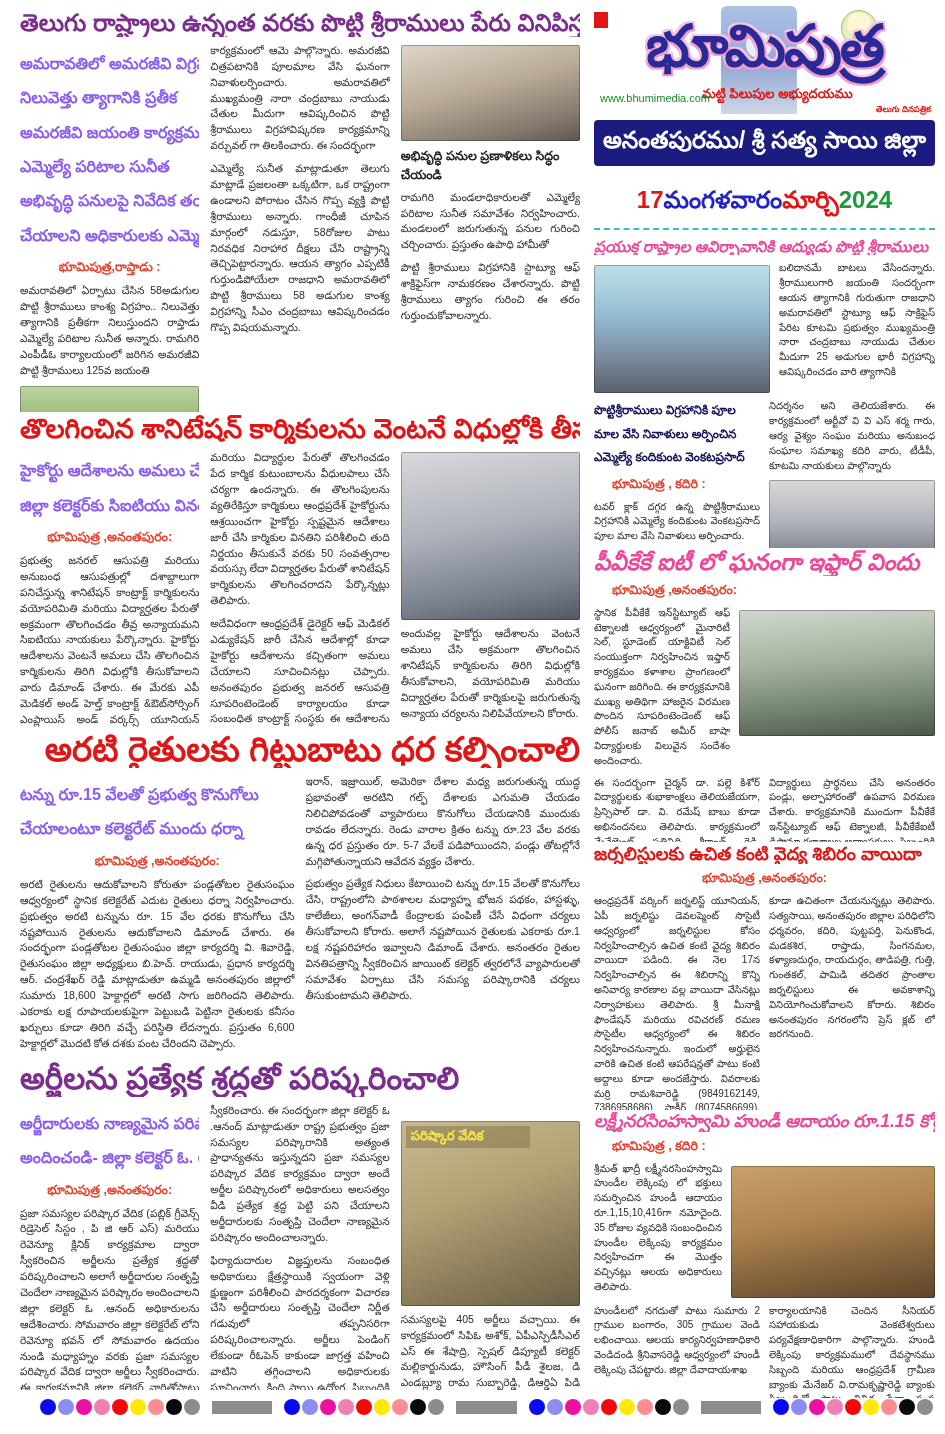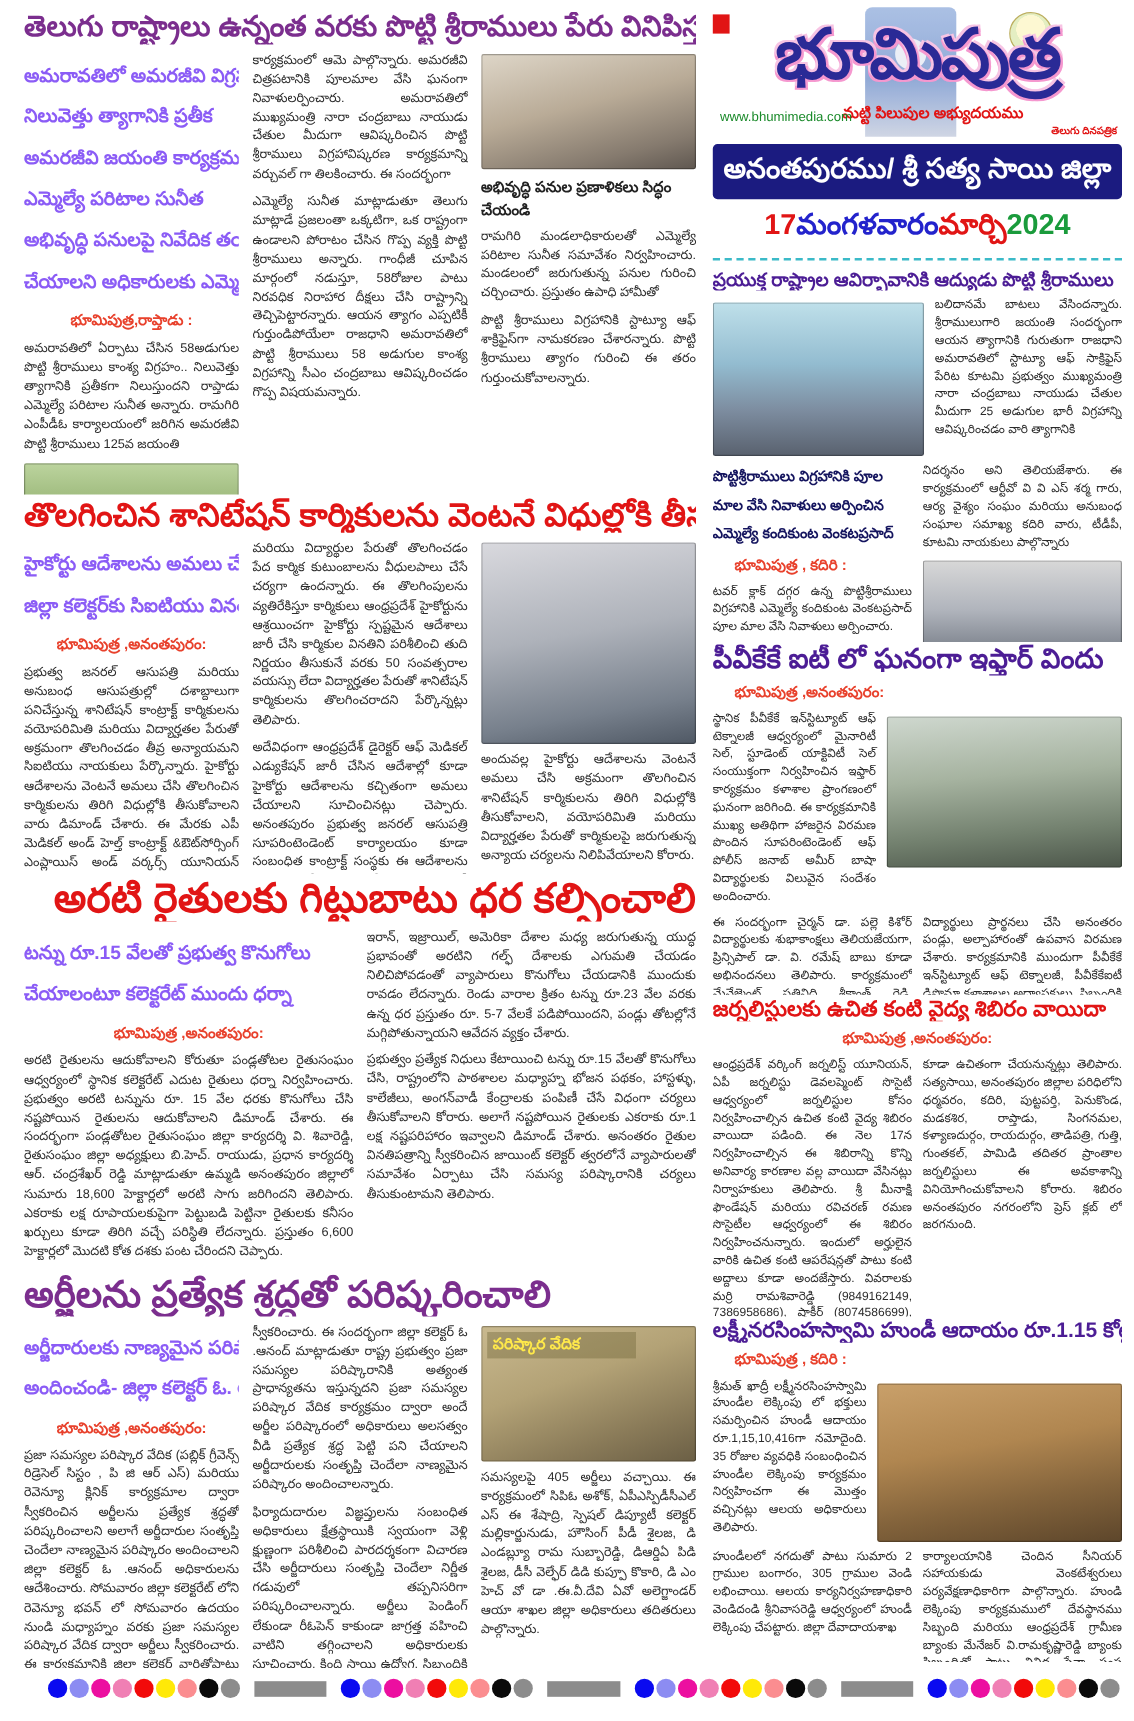--- a/index.html
+++ b/index.html
@@ -3,21 +3,21 @@
 <meta charset="utf-8">
 <style>
   html,body{margin:0;padding:0;background:#ffffff;}
   .page{width:945px;height:1434px;background:#fff;position:relative;overflow:hidden;
         font-family:"Liberation Sans","DejaVu Sans",sans-serif;color:#222;}
   .main{display:flex;}
   .left-zone{width:586px;box-sizing:border-box;padding:8px 6px 0 20px;}
   .right-zone{width:359px;box-sizing:border-box;padding:4px 10px 0 8px;}
 
   .hl{font-weight:bold;line-height:1.12;margin:2px 0 6px;white-space:nowrap;overflow:hidden;}
-  .purple{color:#7b2e8e;} .red{color:#e11515;} .blue{color:#4c1d95;}
+  .purple{color:#7b2e8e;} .red{color:#e11515;} .blue{color:#ec4899;font-style:italic;}
   .sz24{font-size:24px;} .sz28{font-size:27px;} .sz34{font-size:34px;text-align:right;} .sz32{font-size:31px;}
   .sz16{font-size:15.5px;} .sz24r{font-size:23px;} .sz19{font-size:18px;} .sz18{font-size:17.5px;}
 
   .cols{display:flex;gap:11px;}
   .col{flex:1;min-width:0;overflow:hidden;}
   .bullets{list-style:none;margin:4px 0 0;padding:0;font-weight:bold;color:#8b5cf6;
            font-size:16px;line-height:2.15;}
   .bullets li{white-space:nowrap;overflow:hidden;}
   .byline{color:#e8412c;font-weight:bold;font-size:12.5px;text-align:center;margin:7px 0 6px;}
   .byline.lft{text-align:left;padding-left:18px;}
@@ -60,21 +60,21 @@
          background:radial-gradient(circle at 50% 40%,#fdf8d2 0 45%,#e4eec2 46% 70%,#cfe0a8 71% 100%);
          border:1px solid #bcae5e;}
   .red-block{position:absolute;left:0;top:8px;width:14px;height:16px;background:#e11515;}
   .tagline{position:absolute;left:108px;bottom:16px;color:#e11515;font-size:13px;font-weight:bold;}
   .website{position:absolute;left:6px;bottom:16px;color:#1a8a2a;font-size:11px;font-weight:normal;
          text-decoration:none;}
   .lang-tag{position:absolute;right:4px;bottom:4px;color:#e11515;font-size:8.5px;font-weight:bold;}
   .edition-bar{background:#1b1b80;color:#fff;font-weight:bold;font-size:23.5px;text-align:center;
          padding:7px 2px;border-radius:4px;white-space:nowrap;overflow:hidden;}
   .date-bar{display:flex;justify-content:center;font-weight:bold;font-size:24px;
-         padding:8px 0 2px;}
+         padding:20px 0 2px;}
   .d-day,.d-mon{color:#e11515;} .d-week{color:#2323cc;} .d-year{color:#1a9b3c;}
 
   .row{display:flex;gap:9px;}
   .colr{flex:1;min-width:0;overflow:hidden;}
 
   
   .strip{position:absolute;left:0;right:0;bottom:18px;height:18px;display:flex;
          align-items:center;gap:12px;padding:0 12px 0 40px;}
   .dotrow{display:flex;gap:2px;}
   .dot{width:16px;height:16px;border-radius:50%;}
@@ -166,21 +166,21 @@
               <li>అందించండి- జిల్లా కలెక్టర్ ఓ. ఆనంద్</li>
             </ul>
             <div class="byline">భూమిపుత్ర ,అనంతపురం:</div>
             <p class="body">ప్రజా సమస్యల పరిష్కార వేదిక (పబ్లిక్ గ్రీవెన్స్ రిడ్రెసెల్ సిస్టం , పి జి ఆర్ ఎస్) మరియు రెవెన్యూ క్లినిక్ కార్యక్రమాల ద్వారా స్వీకరించిన అర్జీలను ప్రత్యేక శ్రద్ధతో పరిష్కరించాలని అలాగే అర్జీదారుల సంతృప్తి చెందేలా నాణ్యమైన పరిష్కారం అందించాలని జిల్లా కలెక్టర్ ఓ .ఆనంద్ అధికారులను ఆదేశించారు. సోమవారం జిల్లా కలెక్టరేట్ లోని రెవెన్యూ భవన్ లో సోమవారం ఉదయం నుండి మధ్యాహ్నం వరకు ప్రజా సమస్యల పరిష్కార వేదిక ద్వారా అర్జీలు స్వీకరించారు. ఈ కార్యక్రమానికి జిల్లా కలెక్టర్ వారితోపాటు జాయింట్ కలెక్టర్ సి. విష్ణు చరణ్, అసిస్టెంట్ కలెక్టర్ నవీన్ రవాల్, ఫారెస్ట్ సెటిల్మెంట్ ఆఫీసర్ రామకృష్ణారెడ్డి, స్పెషల్ డిప్యూటీ కలెక్టర్ ఆనంద్ వివిధ శాఖల జిల్లా అధికారులు హాజరై ప్రజల నుండి ఫిర్యాదులను</p>
           </div>
           <div class="col">
             <p class="body">స్వీకరించారు. ఈ సందర్భంగా జిల్లా కలెక్టర్ ఓ .ఆనంద్ మాట్లాడుతూ రాష్ట్ర ప్రభుత్వం ప్రజా సమస్యల పరిష్కారానికి అత్యంత ప్రాధాన్యతను ఇస్తున్నదని ప్రజా సమస్యల పరిష్కార వేదిక కార్యక్రమం ద్వారా అందే అర్జీల పరిష్కారంలో అధికారులు అలసత్వం వీడి ప్రత్యేక శ్రద్ధ పెట్టి పని చేయాలని అర్జీదారులకు సంతృప్తి చెందేలా నాణ్యమైన పరిష్కారం అందించాలన్నారు.</p>
             <p class="body">ఫిర్యాదుదారుల విజ్ఞప్తులను సంబంధిత అధికారులు క్షేత్రస్థాయికి స్వయంగా వెళ్లి క్షుణ్ణంగా పరిశీలించి పారదర్శకంగా విచారణ చేసి అర్జీదారులు సంతృప్తి చెందేలా నిర్ణీత గడువులో తప్పనిసరిగా పరిష్కరించాలన్నారు. అర్జీలు పెండింగ్ లేకుండా రీఓపెన్ కాకుండా జాగ్రత్త వహించి వాటిని తగ్గించాలని అధికారులకు సూచించారు. క్రింది స్థాయి ఉద్యోగ, సిబ్బందికి ప్రత్యేక శిక్షణ ఇచ్చి అర్జీలు పరిష్కరించే విధంగా చర్యలు తీసుకోవాలన్నారు. జిల్లా వ్యాప్తంగా వివిధ</p>
           </div>
           <div class="col">
-            <div class="photo ph-collector" style="height:113px;margin-top:2px">
+            <div class="photo ph-collector" style="height:185px;margin-top:18px">
               <div class="banner">పరిష్కార వేదిక</div>
             </div>
             <p class="body">సమస్యలపై 405 అర్జీలు వచ్చాయి. ఈ కార్యక్రమంలో సిపిఓ అశోక్, ఏపీఎస్పిడీసీఎల్ ఎస్ ఈ శేషాద్రి, స్పెషల్ డిప్యూటీ కలెక్టర్ మల్లికార్జునుడు, హౌసింగ్ పీడీ శైలజ, డి ఎండబ్ల్యూ రామ సుబ్బారెడ్డి, డిఆర్డిఏ పిడి శైలజ, డీసీ వెల్ఫేర్ డిడి కుప్పూ కొకారి, డి ఎం హెచ్ వో డా .ఈ.వీ.దేవి ఏవో అలెగ్జాండర్ ఆయా శాఖల జిల్లా అధికారులు తదితరులు పాల్గొన్నారు.</p>
           </div>
         </div>
       </section>
 
     </div>
 
     <div class="right-zone">

